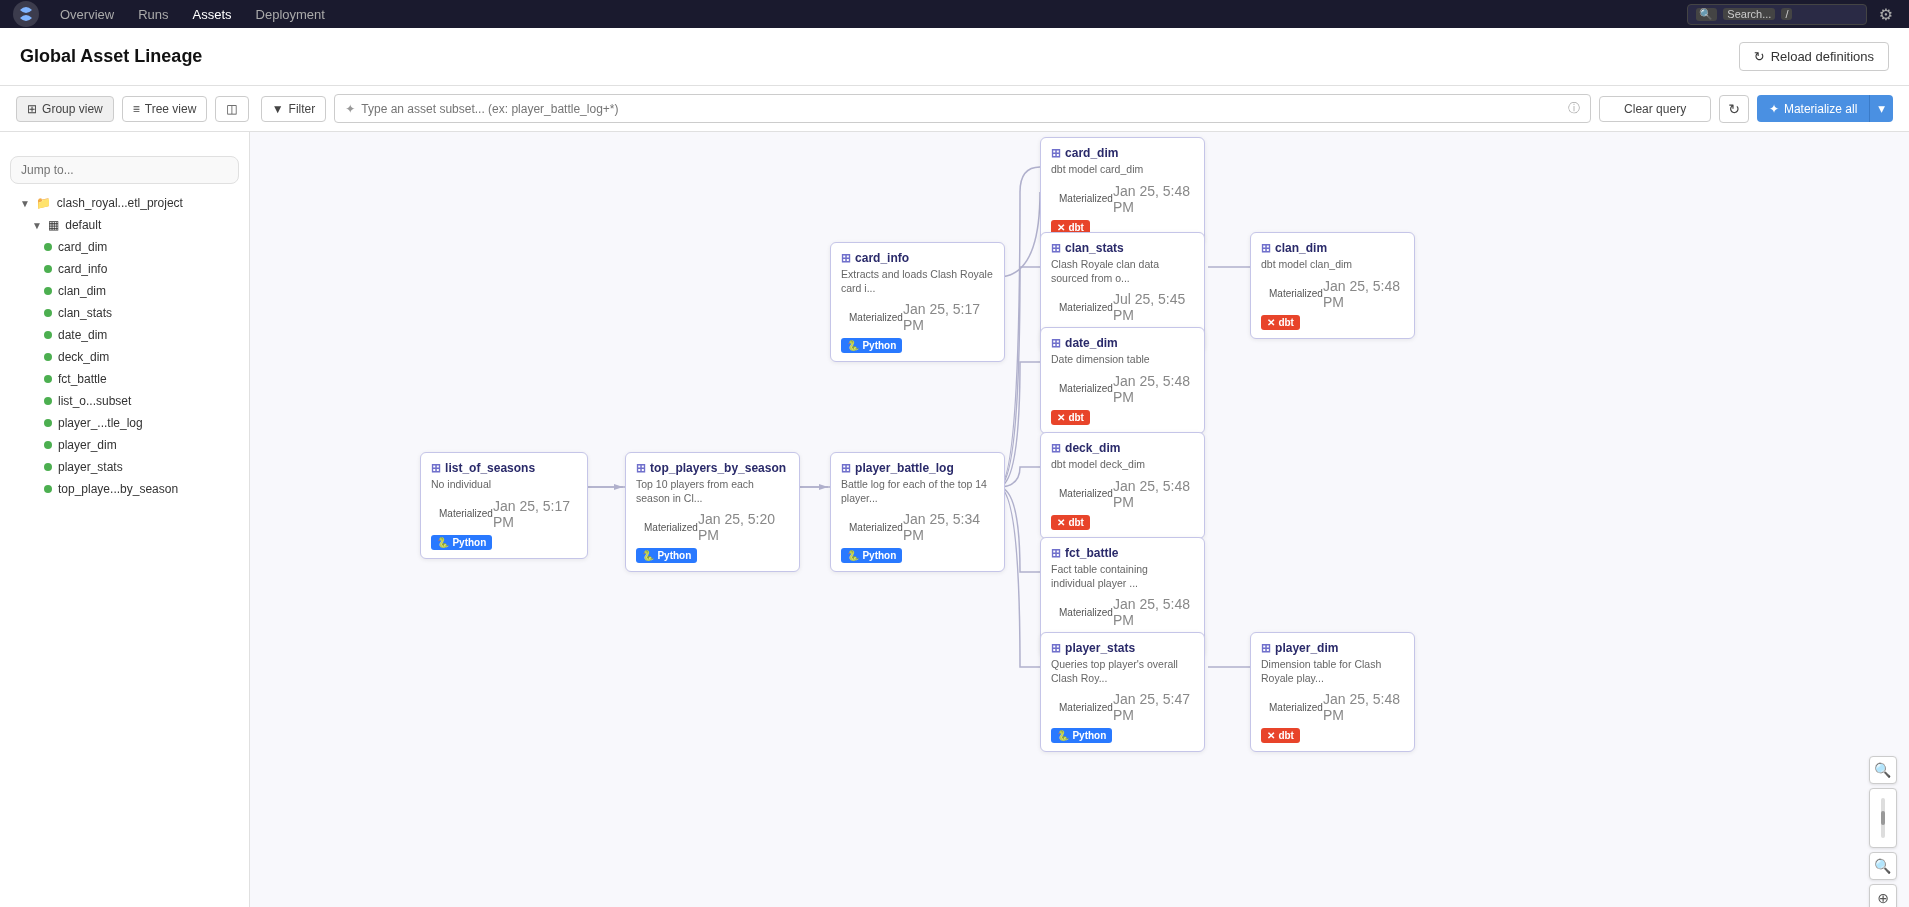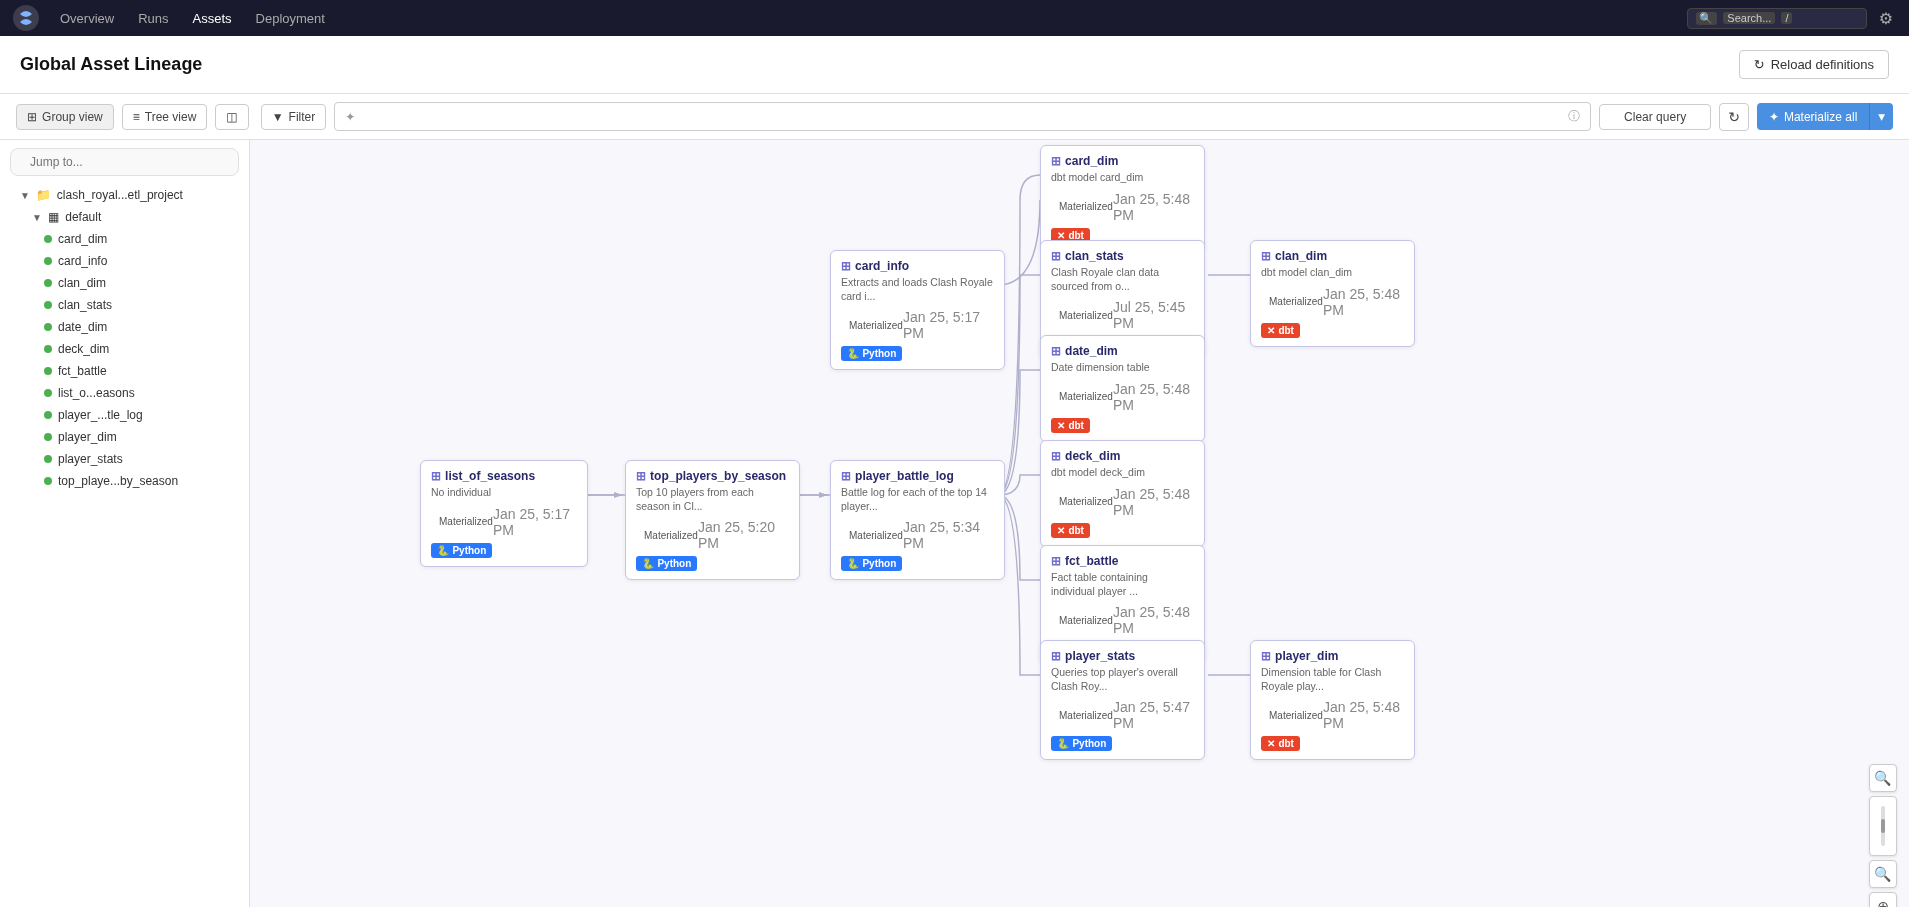--- a/index.html
+++ b/index.html
@@ -5,21 +5,21 @@
     * { box-sizing: border-box; margin: 0; padding: 0; }
     body { font-family: -apple-system, BlinkMacSystemFont, 'Segoe UI', sans-serif; background: #f5f5f5; color: #333; font-size: 13px; }
 
     
     .top-nav {
       background: #1a1a2e;
       color: #ccc;
       display: flex;
       align-items: center;
       padding: 0 12px;
-      height: 36px;
+      height: 28px;
       gap: 8px;
     }
     .top-nav .logo { width: 28px; height: 28px; margin-right: 4px; }
     .top-nav .nav-item { color: #aaa; padding: 4px 8px; cursor: pointer; font-size: 13px; }
     .top-nav .nav-item.active { color: #fff; font-weight: 400; }
     .top-nav .spacer { flex: 1; }
     .search-bar {
       display: flex; align-items: center; background: #2a2a45; border: 1px solid #444;
       border-radius: 4px; padding: 3px 8px; color: #aaa; gap: 6px; font-size: 12px; min-width: 180px;
     }
@@ -86,22 +86,22 @@
 
     
     .main-layout { display: flex; height: calc(100vh - 128px); overflow: hidden; }
 
     
     .sidebar {
       width: 250px; min-width: 250px; background: #fff;
       border-right: 1px solid #e0e0e0; overflow-y: auto; padding: 8px 0;
     }
     .sidebar-search {
-      margin: 0 10px 8px; border: 1px solid #e0e0e0; border-radius: 8px;
-      padding: 6px 19px; font-size: 12px; color: #999; background: #f9f9f9;
+      margin: 16px 10px 8px; border: 1px solid #e0e0e0; border-radius: 8px;
+      padding: 6px 10px; font-size: 12px; color: #999; background: #f9f9f9;
       width: calc(100% - 20px);
     }
     .sidebar-item {
       display: flex; align-items: center; gap: 6px;
       padding: 4px 10px; cursor: pointer; font-size: 12px; color: #333;
     }
     .sidebar-item.folder { font-weight: 500; }
     .sidebar-item .dot {
       width: 8px; height: 8px; border-radius: 50%; flex-shrink: 0;
     }
@@ -203,20 +203,21 @@
   </button>
   <button class="view-btn">
     <span>◫</span>
   </button>
   <button class="filter-btn">
     <span>▼</span>
     <span>Filter</span>
   </button>
   <div class="asset-search">
     <span>✦</span>
+    <input type="text" placeholder="Type an asset subset... (ex: player_battle_log+*)" style="">
     <span style="color:#aaa; margin-left: auto;">ⓘ</span>
   </div>
   <button class="clear-btn">Clear query</button>
   <button class="refresh-btn">
     <span>↻</span>
   </button>
   <div style="display:flex; align-items:stretch;">
     <button class="materialize-btn">
       <span>✦</span>
       <span>Materialize all</span>
@@ -265,21 +266,21 @@
     <div class="sidebar-item indent-3">
       <span class="dot dot-green"></span>
       <span>deck_dim</span>
     </div>
     <div class="sidebar-item indent-3">
       <span class="dot dot-green"></span>
       <span>fct_battle</span>
     </div>
     <div class="sidebar-item indent-3">
       <span class="dot dot-green"></span>
-      <span>list_o...easons</span>
+      <span>list_o...subset</span>
     </div>
     <div class="sidebar-item indent-3">
       <span class="dot dot-green"></span>
       <span>player_...tle_log</span>
     </div>
     <div class="sidebar-item indent-3">
       <span class="dot dot-green"></span>
       <span>player_dim</span>
     </div>
     <div class="sidebar-item indent-3">

